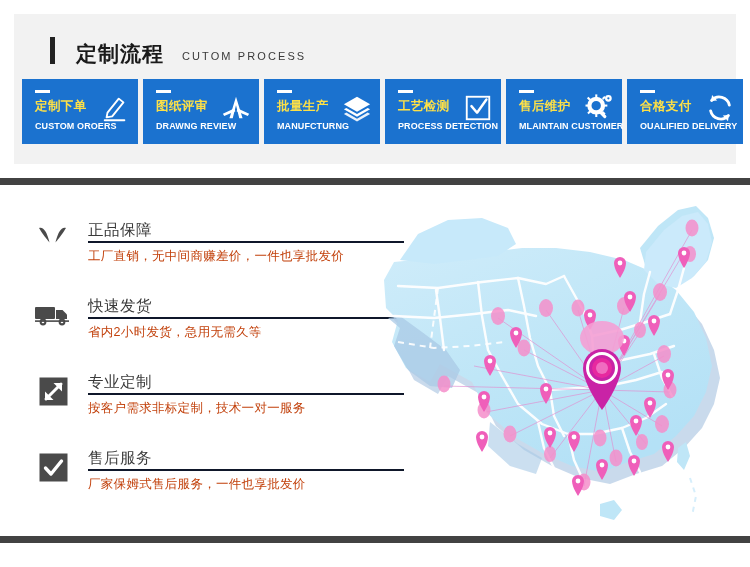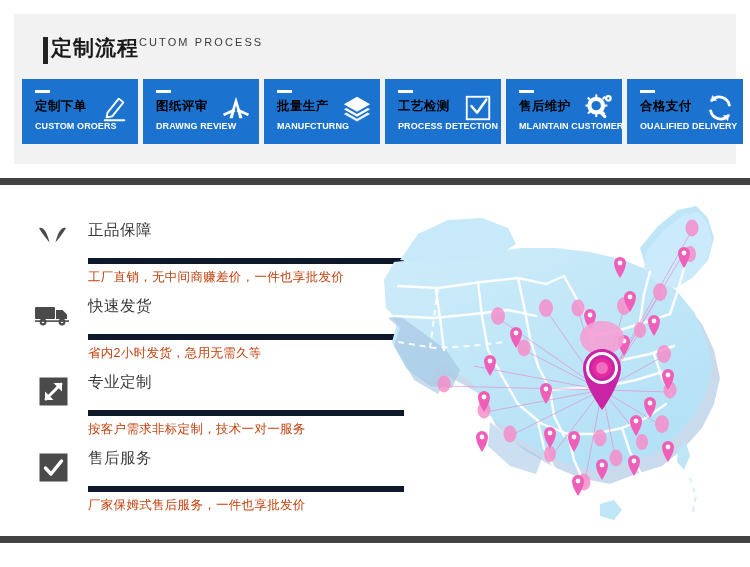--- a/index.html
+++ b/index.html
@@ -11,22 +11,22 @@
   }
   .page { position: relative; width: 750px; height: 567px; background:#fff; }
 
   
   .process-section {
     position: absolute; left: 14px; top: 14px;
     width: 722px; height: 150px;
     background: #f2f2f2;
   }
   .section-title {
-    position: absolute; left: 29px; top: 23px;
-    display: flex; gap: 0;
+    position: absolute; left: 36px; top: 23px;
+    display: flex; align-items: flex-end; gap: 18px;
   }
   .title-bar { width: 5px; height: 27px; background: #222; display:block; margin-right:3px; }
   .title-cn {
     font-size: 21px; font-weight: 700; color: #1a1a1a;
     letter-spacing: 1px; line-height: 1;
   }
   .title-en {
     font-size: 11px; font-weight: 400; color: #3a3a3a;
     letter-spacing: 2.1px; line-height: 1; padding-bottom: 2px;
   }
@@ -38,21 +38,21 @@
   .card {
     width: 116px; height: 65px; background: #1b72cf;
     position: relative; flex: 0 0 116px;
   }
   .card .dash {
     position: absolute; left: 13px; top: 11px;
     width: 15px; height: 3px; background: #fff;
   }
   .card .cn {
     position: absolute; left: 13px; top: 20px;
-    font-size: 12.5px; font-weight: 700; color: #000000;
+    font-size: 12.5px; font-weight: 700; color: #fde047;
     letter-spacing: .4px; line-height: 14px;
   }
   .card .en {
     position: absolute; left: 13px; top: 42px;
     font-size: 9px; font-weight: 700; color: #ffffff;
     letter-spacing: .1px; line-height: 11px;
     white-space: nowrap;
   }
   .card .ic {
     position: absolute; right: 8px; top: 14px;
@@ -78,22 +78,22 @@
   }
   .feature .f-ic {
     position: absolute; left: 4px; top: 16px;
     width: 42px; height: 36px;
     display: flex; align-items: center; justify-content: center;
   }
   .feature .f-ic svg { display:block; }
   .f-body { position: absolute; left: 60px; top: 14px; width: 316px; }
   .f-title {
     font-size: 15.5px; color: #3a3a3a; line-height: 21px;
-    padding-bottom: 18px; letter-spacing: .5px;
-    border-bottom: 6px solid #0f172a;
+    padding-bottom: 1px; letter-spacing: .5px;
+    border-bottom: 2px solid #0f172a;
   }
   .f-desc {
     font-size: 12.5px; color: #c2410c; line-height: 23px;
     padding-top: 2px; letter-spacing: .3px;
   }
 
   
   .map-wrap {
     position: absolute; left: 378px; top: 190px;
     width: 372px; height: 346px; overflow: hidden;

